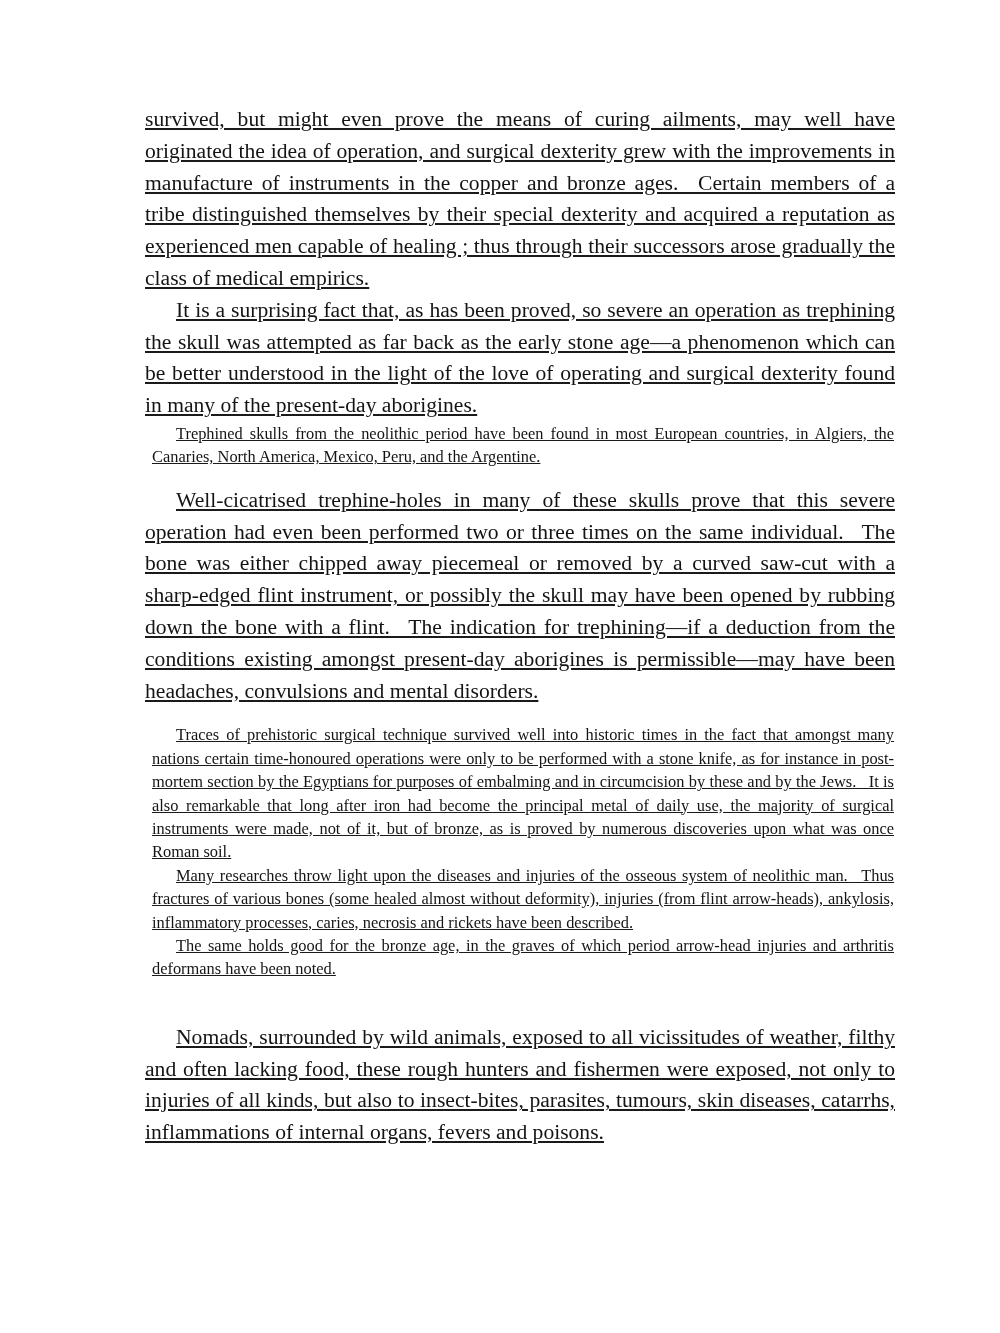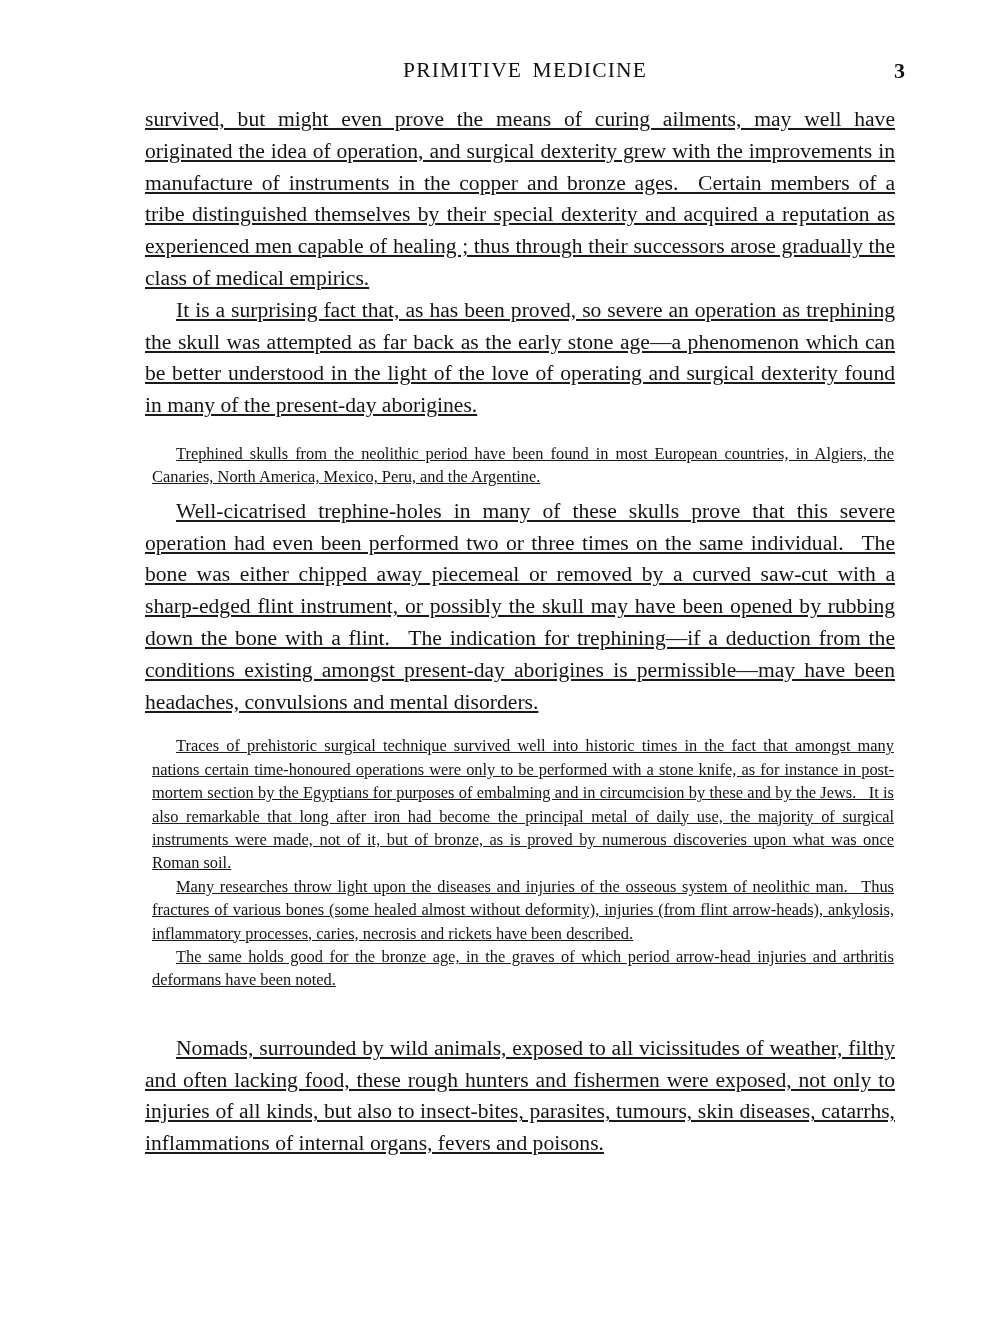--- a/index.html
+++ b/index.html
@@ -80,36 +80,32 @@
     line-height: 23.4px;
     text-align: justify;
     text-justify: inter-word;
     margin: 0;
     hyphens: none;
     color: #141414;
   }
   .p-small.indent { text-indent: 24px; }
 
   
-  .gap-sm-before { margin-top: 20px; }
-  .gap-sm-after  { margin-top: 7px; }
+  .gap-sm-before { }
+  .gap-sm-after  { margin-top: 16px; }
   .gap-block-before { margin-top: 16px; }
   .gap-block-after  { margin-top: 41px; }
 
   .last-line-flush { text-align: left; }
 </style>
 </head>
 <body>
 
 <div class="page">
 
-  <div class="running-head">
-    <div class="running-head-title">PRIMITIVE MEDICINE</div>
-    <div class="running-head-page">3</div>
-  </div>
 
   <div class="column">
 
     <p class="p-body noindent">survived, but might even prove the means of curing ailments, may well have originated the idea of operation, and surgical dexterity grew with the improvements in manufacture of instruments in the copper and bronze ages.  Certain members of a tribe distinguished themselves by their special dexterity and acquired a reputation as experienced men capable of healing ; thus through their successors arose gradually the class of medical empirics.</p>
 
     <p class="p-body indent">It is a surprising fact that, as has been proved, so severe an operation as trephining the skull was attempted as far back as the early stone age—a phenomenon which can be better understood in the light of the love of operating and surgical dexterity found in many of the present-day aborigines.</p>
 
     <div class="block-small gap-sm-before">
       <p class="p-small indent">Trephined skulls from the neolithic period have been found in most European countries, in Algiers, the Canaries, North America, Mexico, Peru, and the Argentine.</p>
     </div>

